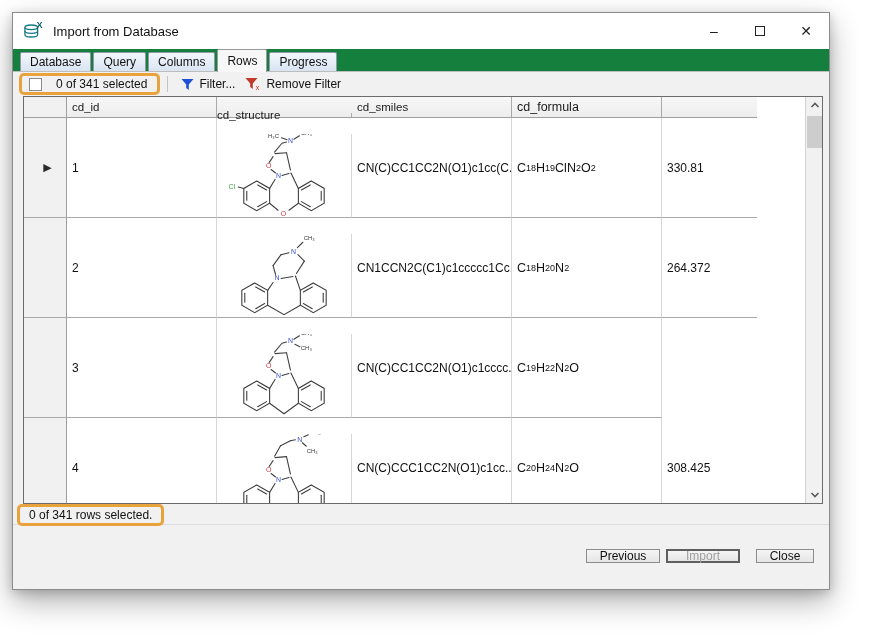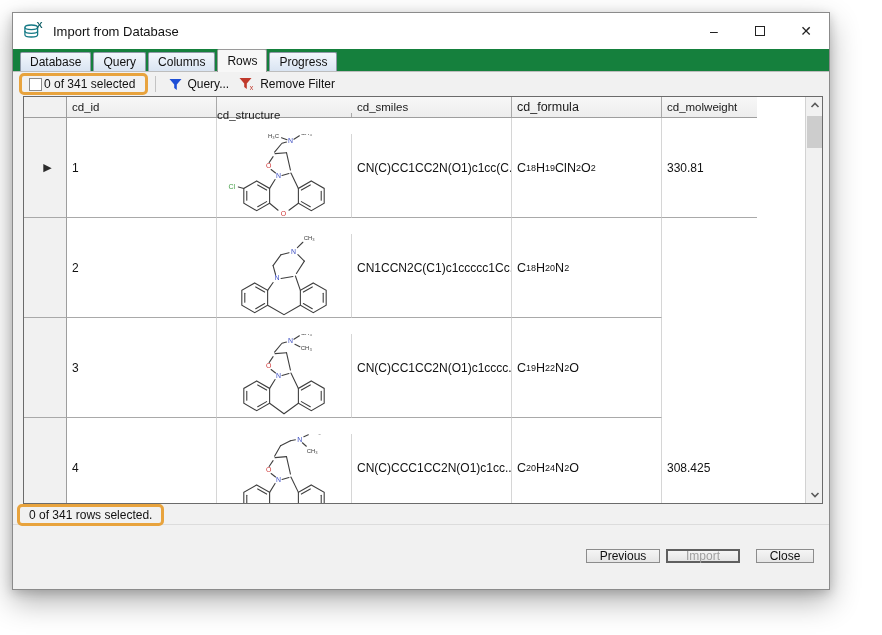--- a/index.html
+++ b/index.html
@@ -22,21 +22,21 @@
     display:flex; align-items:flex-end; border-bottom:1px solid #bdbdbd; background:#15803d; }
   .tab { height:19px; padding:0 9px; margin-right:2px; display:flex; align-items:center;
     font-size:12px; color:#111; border:1px solid #8f99a8; border-bottom:none;
     background:linear-gradient(#f3f7fc,#d9e4f2); border-radius:2px 2px 0 0; }
   .tab.active { height:23px; background:#f7f7f7; border:1px solid #9a9a9a; border-bottom:none;
     margin-bottom:-1px; z-index:2;margin-top:44px; }
   
   .toolbar { position:absolute; left:0; top:59px; right:0; height:24px; display:flex;
     align-items:center; padding-left:6px; background:#f1f1f1; }
   .hl-box { border:3px solid #e8a33d; border-radius:5px; display:inline-flex; align-items:center;
-    gap:2px; padding:1px 10px 1px 7px; height:22px; }
+    gap:14px; padding:1px 10px 1px 7px; height:22px; }
   .checkbox { width:13px; height:13px; background:#fff; border:1px solid #8b8b8b; display:inline-block; }
   .tb-label { font-size:12px; color:#111; }
   .tb-sep { width:1px; height:16px; background:#c3c3c3; margin:0 8px 0 7px; }
   .tb-btn { display:inline-flex; align-items:center; gap:5px; font-size:12px; color:#111;
     padding:2px 5px; }
   
   .grid { position:absolute; left:10px; top:83px; width:800px; height:408px; background:#fff;
     border:1px solid #6b6b6b; display:flex; overflow:hidden;gap:48px; }
   .grid-main { flex:1 1 auto; overflow:hidden; }
   .g-headrow { display:flex; height:21px; background:linear-gradient(#f7f7f7,#ededed);
@@ -129,40 +129,39 @@
   <div class="toolbar">
     <span class="hl-box">
       <span class="checkbox"></span>
       <span class="tb-label">0 of 341 selected</span>
     </span>
     <span class="tb-sep"></span>
     <span class="tb-btn">
       <svg width="13" height="13" viewBox="0 0 13 13">
         <polygon points="0.5,1 12.5,1 7.8,6.5 7.8,12 5.2,10 5.2,6.5" fill="#1e4fd6"></polygon>
       </svg>
-      <span>Query...</span>
+      <span>Filter...</span>
     </span>
     <span class="tb-btn">
       <svg width="16" height="14" viewBox="0 0 16 14">
         <polygon points="0.5,1 12.5,1 7.8,6.5 7.8,12 5.2,10 5.2,6.5" fill="#c0392b"></polygon>
         <text x="12.5" y="13" font-size="7" fill="#c0392b" text-anchor="middle" font-family="Liberation Sans, sans-serif">x</text>
       </svg>
       <span>Remove Filter</span>
     </span>
   </div>
 
   <div class="grid">
     <div class="grid-main">
       <div class="g-headrow">
         <div class="hcell c-rowhdr"></div>
         <div class="hcell c-id">cd_id</div>
         <div class="hcell c-struct" style="justify-content:flex-start;">cd_structure</div>
         <div class="hcell c-smiles">cd_smiles</div>
         <div class="hcell c-formula">cd_formula</div>
-        <div class="hcell c-mw" style="border-right:none;">cd_molweight</div>
       </div>
 
       <div class="g-row">
         <div class="cell c-rowhdr">
             <span class="row-arrow">▶</span>
           </div>
         <div class="cell c-id">1</div>
         <div class="cell c-struct">
           <svg class="chem" width="135" height="96" viewBox="0 0 135 96">
             <g class="bond">
@@ -228,20 +227,21 @@
               <path d="M79,48 L84,62.5"></path>
               <path d="M81,19.5 L86.5,14"></path>
             </g>
             <text x="60.5" y="52.5" class="aN">N</text>
             <text x="77" y="26" class="aN">N</text>
             <text x="93" y="12" class="sm">CH₃</text>
           </svg>
         </div>
         <div class="cell c-smiles">CN1CCN2C(C1)c1ccccc1Cc...</div>
         <div class="cell c-formula">C<sub>18</sub>H<sub>20</sub>N<sub>2</sub></div>
+        <div class="cell c-mw">264.372</div>
       </div>
 
       <div class="g-row">
         <div class="cell c-rowhdr"></div>
         <div class="cell c-id">3</div>
         <div class="cell c-struct">
           <svg class="chem" width="135" height="96" viewBox="0 0 135 96">
             <g class="bond">
               <path d="M40,53 L53,60.5 L53,75.5 L40,83 L27,75.5 L27,60.5 Z"></path>
               <path d="M41,57 L50,62.2"></path>

